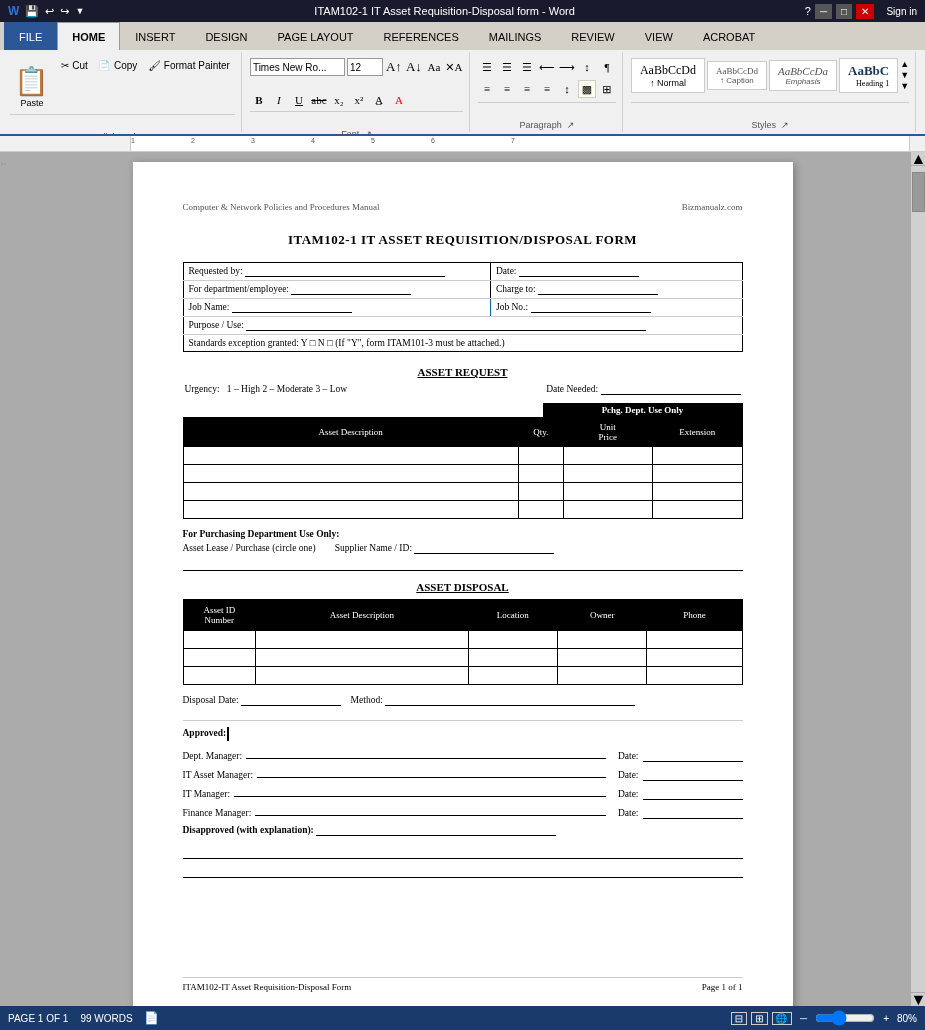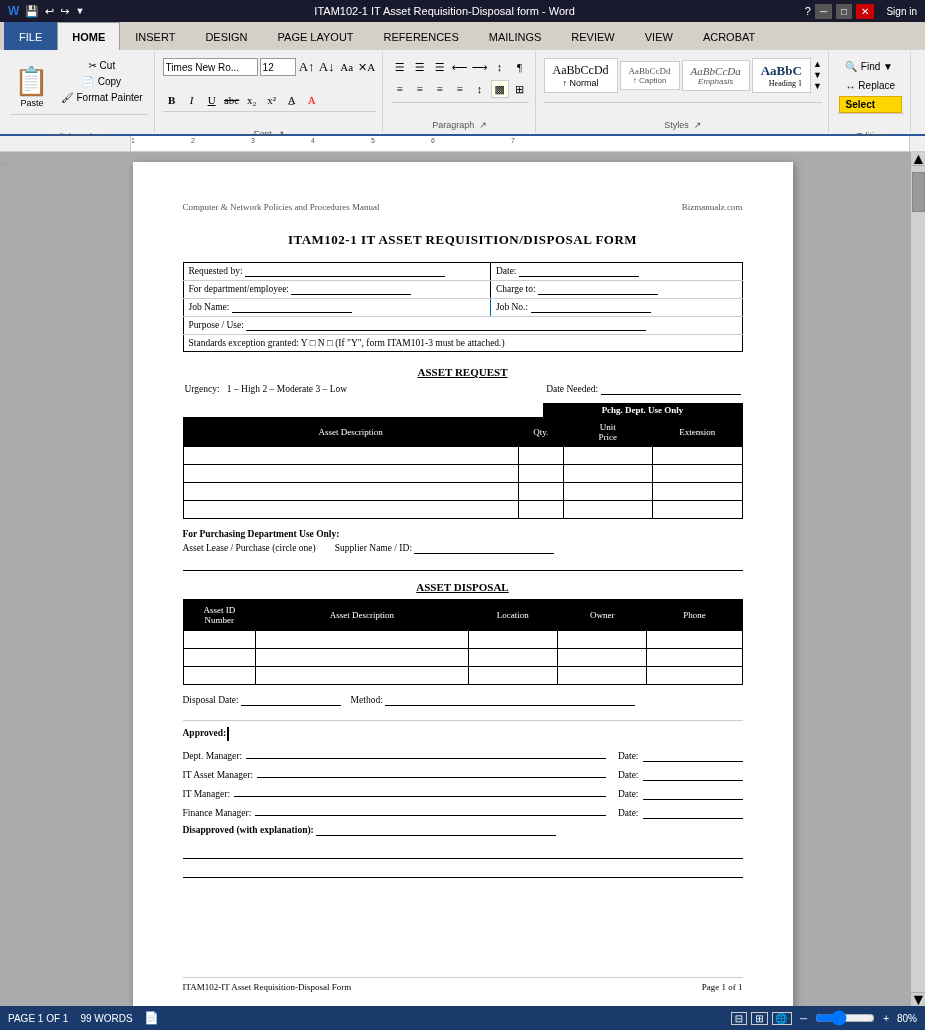--- a/index.html
+++ b/index.html
@@ -70,21 +70,21 @@
       flex-direction: column;
       align-items: center;
       justify-content: center;
       width: 44px;
       height: 56px;
       border: 1px solid transparent;
       cursor: pointer;
       font-family: Arial, sans-serif;
       font-size: 9px;
     }
-    .clipboard-right { display: flex; flex-direction: column; gap: 1px; }
+    .clipboard-right { display: flex; flex-direction: row; gap: 1px; }
     .small-btn {
       font-family: Arial, sans-serif;
       font-size: 10px;
       padding: 1px 4px;
       cursor: pointer;
       border: 1px solid transparent;
       background: transparent;
     }
 
     
@@ -491,28 +491,20 @@
           <div style="font-size:8px; font-family:Liberation Serif, serif; text-align:right; color:#000; font-weight:normal;">Heading 1</div>
         </div>
         <div style="display:flex; flex-direction:column; justify-content:center; cursor:pointer;">
           <div style="font-size:9px; line-height:1.2;">▲<br>▼<br>▼</div>
         </div>
       </div>
     </div>
     <div class="ribbon-group-label">Styles &nbsp;↗</div>
   </div>
 
-  <div class="ribbon-group editing-group">
-    <div style="display:flex; flex-direction:column; padding-top:4px; gap:2px;">
-      <button class="editing-btn">🔍 Find ▼</button>
-      <button class="editing-btn">↔ Replace</button>
-      <button class="editing-btn select-highlighted">Select</button>
-    </div>
-    <div class="ribbon-group-label">Editing</div>
-  </div>
 </div>
 
 <div class="ruler">
   <div class="ruler-inner">
     <span style="position:absolute; left:0; font-size:7px; font-family:Arial; color:#555; top:1px;">1</span>
     <span style="position:absolute; left:60px; font-size:7px; font-family:Arial; color:#555; top:1px;">2</span>
     <span style="position:absolute; left:120px; font-size:7px; font-family:Arial; color:#555; top:1px;">3</span>
     <span style="position:absolute; left:180px; font-size:7px; font-family:Arial; color:#555; top:1px;">4</span>
     <span style="position:absolute; left:240px; font-size:7px; font-family:Arial; color:#555; top:1px;">5</span>
     <span style="position:absolute; left:300px; font-size:7px; font-family:Arial; color:#555; top:1px;">6</span>

